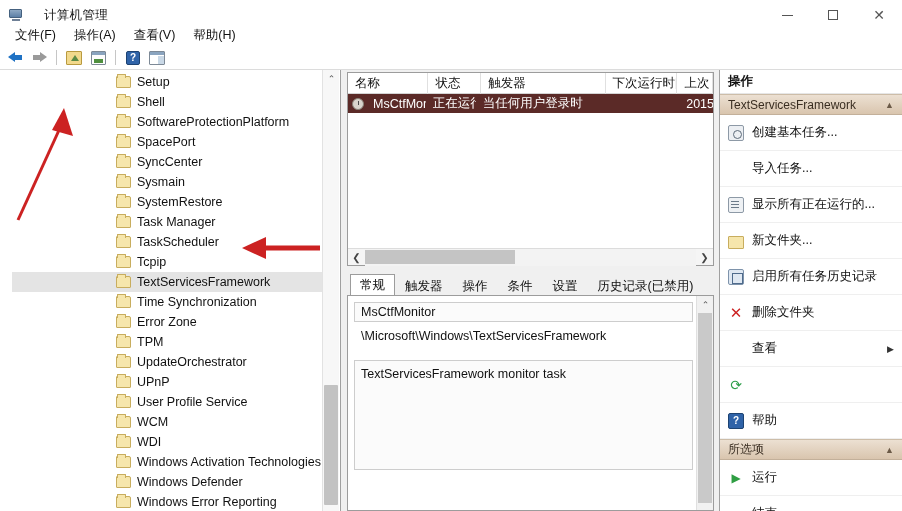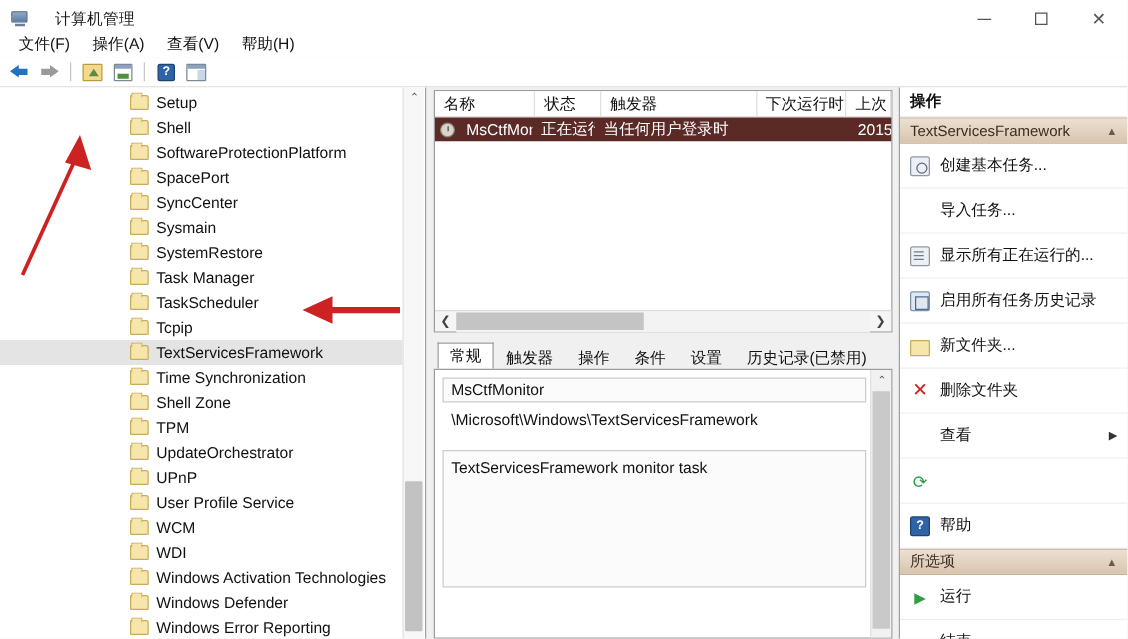--- a/index.html
+++ b/index.html
@@ -102,21 +102,21 @@
   }
 
   
   .content { position: absolute; left: 0; top: 70px; width: 902px; height: 441px; background: #f0f0f0; }
 
   
   .tree-pane {
     position: absolute; left: 0; top: 0; width: 341px; height: 441px;
     background: #ffffff; border-right: 1px solid #a0a0a0; overflow: hidden;
   }
-  .tree-list { position: absolute; left: 0; top: 2px; width: 322px; }
+  .tree-list { position: absolute; left: 12px; top: 2px; width: 322px; }
   .tree-row {
     height: 20px; display: flex; align-items: center; padding-left: 104px;
     font-size: 12.5px; color: #111; white-space: nowrap;
   }
   .tree-row.selected { background: #e4e4e4; }
   .folder {
     width: 15px; height: 12px; margin-right: 6px; flex: none;
     background: #f6e6ac; border: 1px solid #c8ad5e; border-radius: 1px 2px 1px 1px;
     position: relative;
   }
@@ -356,21 +356,21 @@
           <div class="tree-row selected">
             <span class="folder"></span>
             <span>TextServicesFramework</span>
           </div>
           <div class="tree-row">
             <span class="folder"></span>
             <span>Time Synchronization</span>
           </div>
           <div class="tree-row">
             <span class="folder"></span>
-            <span>Shell Zone</span>
+            <span>Error Zone</span>
           </div>
           <div class="tree-row">
             <span class="folder"></span>
             <span>TPM</span>
           </div>
           <div class="tree-row">
             <span class="folder"></span>
             <span>UpdateOrchestrator</span>
           </div>
           <div class="tree-row">
@@ -493,26 +493,26 @@
           </div>
           <div class="act-item">
             <span class="act-ico ai-blank"></span>
             <span class="act-label">导入任务...</span>
           </div>
           <div class="act-item">
             <span class="act-ico ai-running"></span>
             <span class="act-label">显示所有正在运行的...</span>
           </div>
           <div class="act-item">
+            <span class="act-ico ai-folder"></span>
+            <span class="act-label">新文件夹...</span>
+          </div>
+          <div class="act-item">
             <span class="act-ico ai-history"></span>
             <span class="act-label">启用所有任务历史记录</span>
-          </div>
-          <div class="act-item">
-            <span class="act-ico ai-folder"></span>
-            <span class="act-label">新文件夹...</span>
           </div>
           <div class="act-item">
             <span class="act-ico ai-x">✕</span>
             <span class="act-label">删除文件夹</span>
           </div>
           <div class="act-item">
             <span class="act-ico ai-blank"></span>
             <span class="act-label">查看</span>
             <span class="submenu-caret">▶</span>
           </div>

